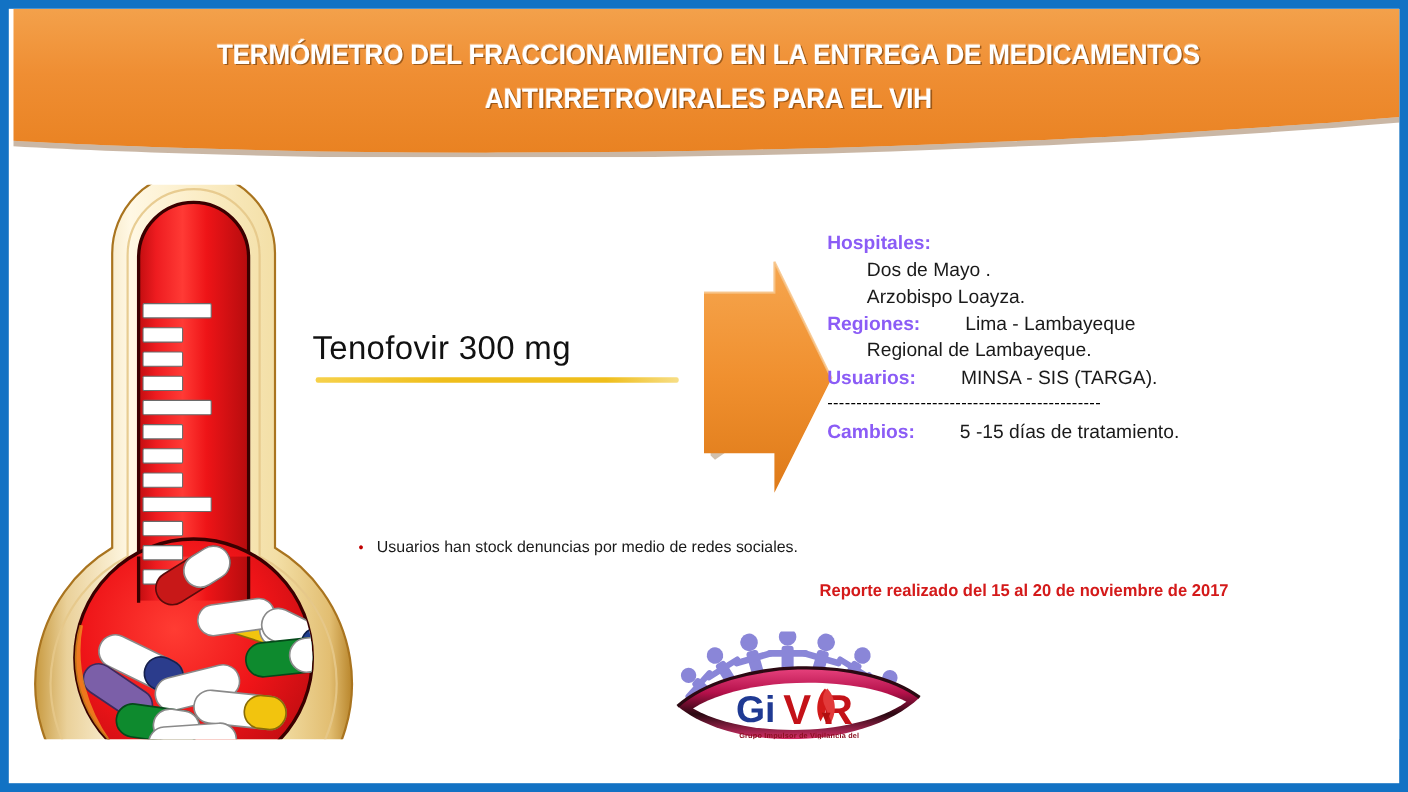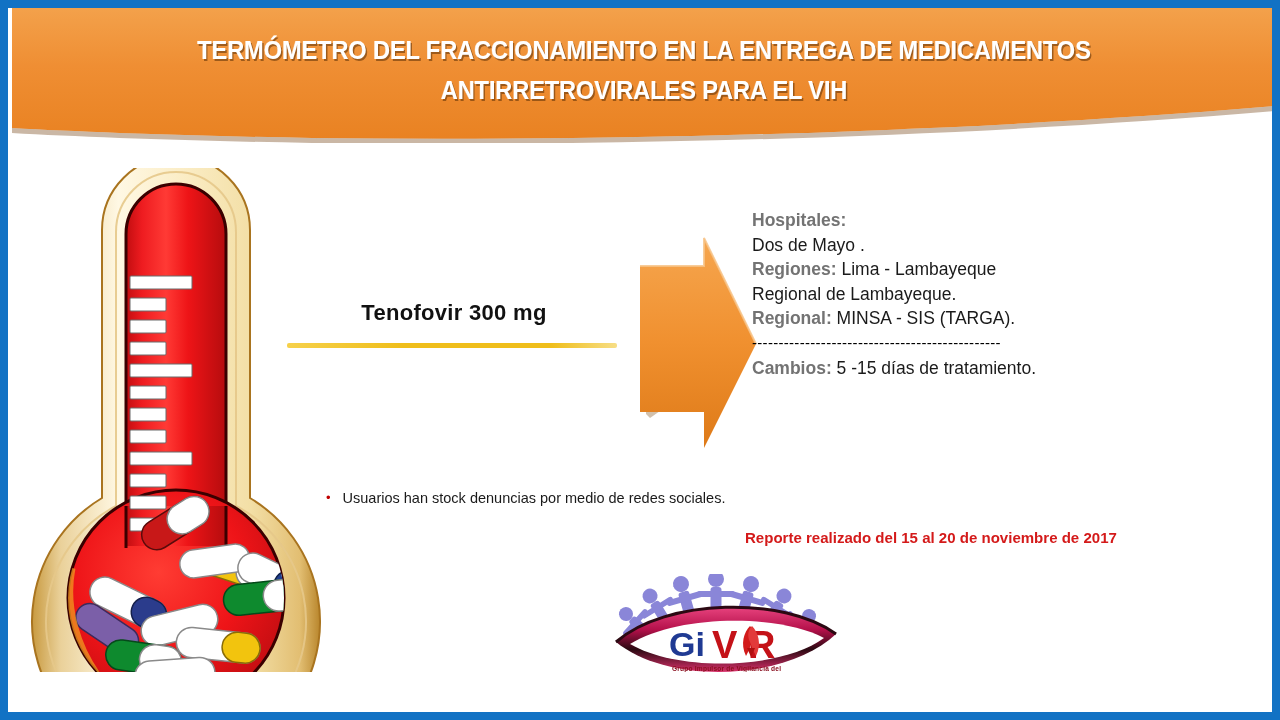--- a/index.html
+++ b/index.html
@@ -51,23 +51,23 @@
   
   #thermo{
     position:absolute; left:14px; top:160px;
     width:300px; height:548px;
   }
 
   
   #drug-title{
     position:absolute; left:272px; top:292px;
     width:340px;
-    text-align:center;
-    font-size:22px;
-    font-weight:bold;
+    text-align:left;
+    font-size:30px;
+    font-weight:normal;
     color:#111111;
     letter-spacing:0.3px;
     white-space:nowrap;
   }
   #drug-underline{
     position:absolute; left:275px; top:335px;
     width:330px; height:5px;
     background:linear-gradient(90deg,#F6D14B 0%, #EFBE1B 35%, #EFBE1B 80%, #F7DE86 100%);
     border-radius:2px;
   }
@@ -80,22 +80,22 @@
 
   
   #info{
     position:absolute; left:740px; top:200px;
     width:516px;
     font-size:17.5px;
     line-height:24.5px;
     color:#1a1a1a;
   }
   #info .row{ white-space:nowrap; }
-  #info .lbl{ color:#737373; font-weight:bold; }
-  #info .val{ color:#1a1a1a; }
+  #info .lbl{ color:#8b5cf6; font-weight:bold; }
+  #info .val{ color:#1a1a1a;margin-left:36px; }
   #info .sep{
     display:block;
     color:#000;
     font-size:15px;
     line-height:22px;
     letter-spacing:0.3px;
     white-space:nowrap;
     margin:1px 0 2px 0;
     font-family:"Liberation Sans", sans-serif;
   }
@@ -276,28 +276,31 @@
     </div>
 
     <div id="info">
       <div class="row">
         <span class="lbl">Hospitales:</span>
       </div>
       <div class="row">
         <span class="val">Dos de Mayo .</span>
       </div>
       <div class="row">
+        <span class="val">Arzobispo Loayza.</span>
+      </div>
+      <div class="row">
         <span class="lbl">Regiones:</span>
         <span class="val">Lima - Lambayeque</span>
       </div>
       <div class="row">
         <span class="val">Regional de Lambayeque.</span>
       </div>
       <div class="row">
-        <span class="lbl">Regional:</span>
+        <span class="lbl">Usuarios:</span>
         <span class="val">MINSA  - SIS  (TARGA).</span>
       </div>
       <span class="sep">-----------------------------------------------</span>
       <div class="row">
         <span class="lbl">Cambios:</span>
         <span class="val">5 -15 días de tratamiento.</span>
       </div>
     </div>
 
     <div id="bullet-row">

